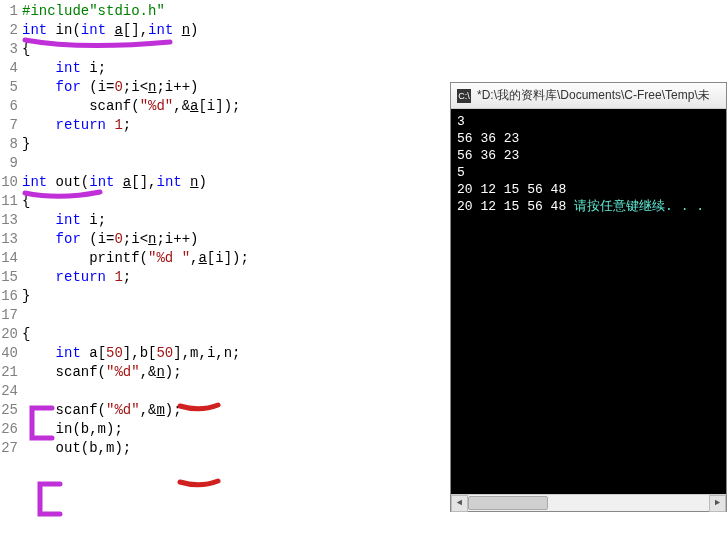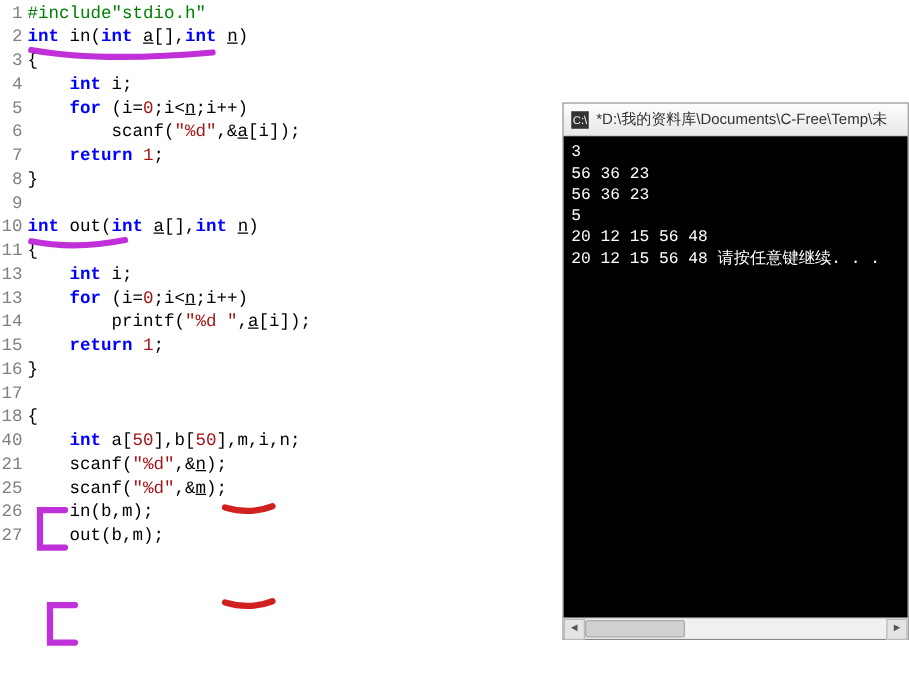--- a/index.html
+++ b/index.html
@@ -28,21 +28,21 @@
     white-space: pre;
   }
   .gutter {
     width: 22px;
     text-align: right;
     color: #808080;
     padding-right: 4px;
     flex-shrink: 0;
   }
   .code { flex: 1; }
-  .kw { color: #0000ff; font-weight: bold; margin-top: 32px; }
+  .kw { color: #0000ff; font-weight: normal; margin-top: 32px; }
   .inc { color: #008000; }
   .str { color: #a31515; }
   .num { color: #a31515; }
   .underline { text-decoration: underline; }
   .annotation {
     position: absolute;
     pointer-events: none;
   }
   .console-window {
     position: absolute;
@@ -87,21 +87,21 @@
     background: #000;
     color: #fff;
     font-family: "SimSun", "Courier New", monospace;
     font-size: 13px;
     padding: 4px 6px;
     line-height: 17px;
     white-space: pre;
     position: relative;
   }
   .cline { display: block; }
-  .prompt-cn { color: #ffffff; }
+  .prompt-cn { color: #5eead4; }
   .scrollbar-h {
     height: 17px;
     background: #f0f0f0;
     border-top: 1px solid #ccc;
     display: flex;
     align-items: center;
   }
   .scroll-arrow {
     width: 17px;
     height: 17px;
@@ -143,23 +143,24 @@
     <div class="line"><div class="gutter">8</div><div class="code"><span>}</span></div></div>
     <div class="line"><div class="gutter">9</div><div class="code"><span></span></div></div>
     <div class="line"><div class="gutter">10</div><div class="code"><span class="kw">int</span><span> out(</span><span class="kw">int</span><span> </span><span class="underline">a</span><span>[],</span><span class="kw">int</span><span> </span><span class="underline">n</span><span>)</span></div></div>
     <div class="line"><div class="gutter">11</div><div class="code"><span>{</span></div></div>
     <div class="line"><div class="gutter">13</div><div class="code"><span>    </span><span class="kw">int</span><span> i;</span></div></div>
     <div class="line"><div class="gutter">13</div><div class="code"><span>    </span><span class="kw">for</span><span> (i=</span><span class="num">0</span><span>;i&lt;</span><span class="underline">n</span><span>;i++)</span></div></div>
     <div class="line"><div class="gutter">14</div><div class="code"><span>        printf(</span><span class="str">"%d "</span><span>,</span><span class="underline">a</span><span>[i]);</span></div></div>
     <div class="line"><div class="gutter">15</div><div class="code"><span>    </span><span class="kw">return</span><span> </span><span class="num">1</span><span>;</span></div></div>
     <div class="line"><div class="gutter">16</div><div class="code"><span>}</span></div></div>
     <div class="line"><div class="gutter">17</div><div class="code"><span></span></div></div>
-    <div class="line"><div class="gutter">18</div><div class="code"><span>{</span></div></div>
+    <div class="line"><div class="gutter">20</div><div class="code"><span>{</span></div></div>
     <div class="line"><div class="gutter">40</div><div class="code"><span>    </span><span class="kw">int</span><span> a[</span><span class="num">50</span><span>],b[</span><span class="num">50</span><span>],m,i,n;</span></div></div>
     <div class="line"><div class="gutter">21</div><div class="code"><span>    scanf(</span><span class="str">"%d"</span><span>,&amp;</span><span class="underline">n</span><span>);</span></div></div>
+    <div class="line"><div class="gutter">24</div><div class="code"><span></span></div></div>
     <div class="line"><div class="gutter">25</div><div class="code"><span>    scanf(</span><span class="str">"%d"</span><span>,&amp;</span><span class="underline">m</span><span>);</span></div></div>
     <div class="line"><div class="gutter">26</div><div class="code"><span>    in(b,m);</span></div></div>
     <div class="line"><div class="gutter">27</div><div class="code"><span>    out(b,m);</span></div></div>
   </div>
 
 <svg class="annotation" width="450" height="547" style="left:0;top:0">
 
   <path d="M 25 40 Q 80 50 170 42" stroke="#c030d8" stroke-width="5" fill="none" stroke-linecap="round"></path>
 
   <path d="M 25 193 Q 60 200 100 192" stroke="#c030d8" stroke-width="5" fill="none" stroke-linecap="round"></path>

